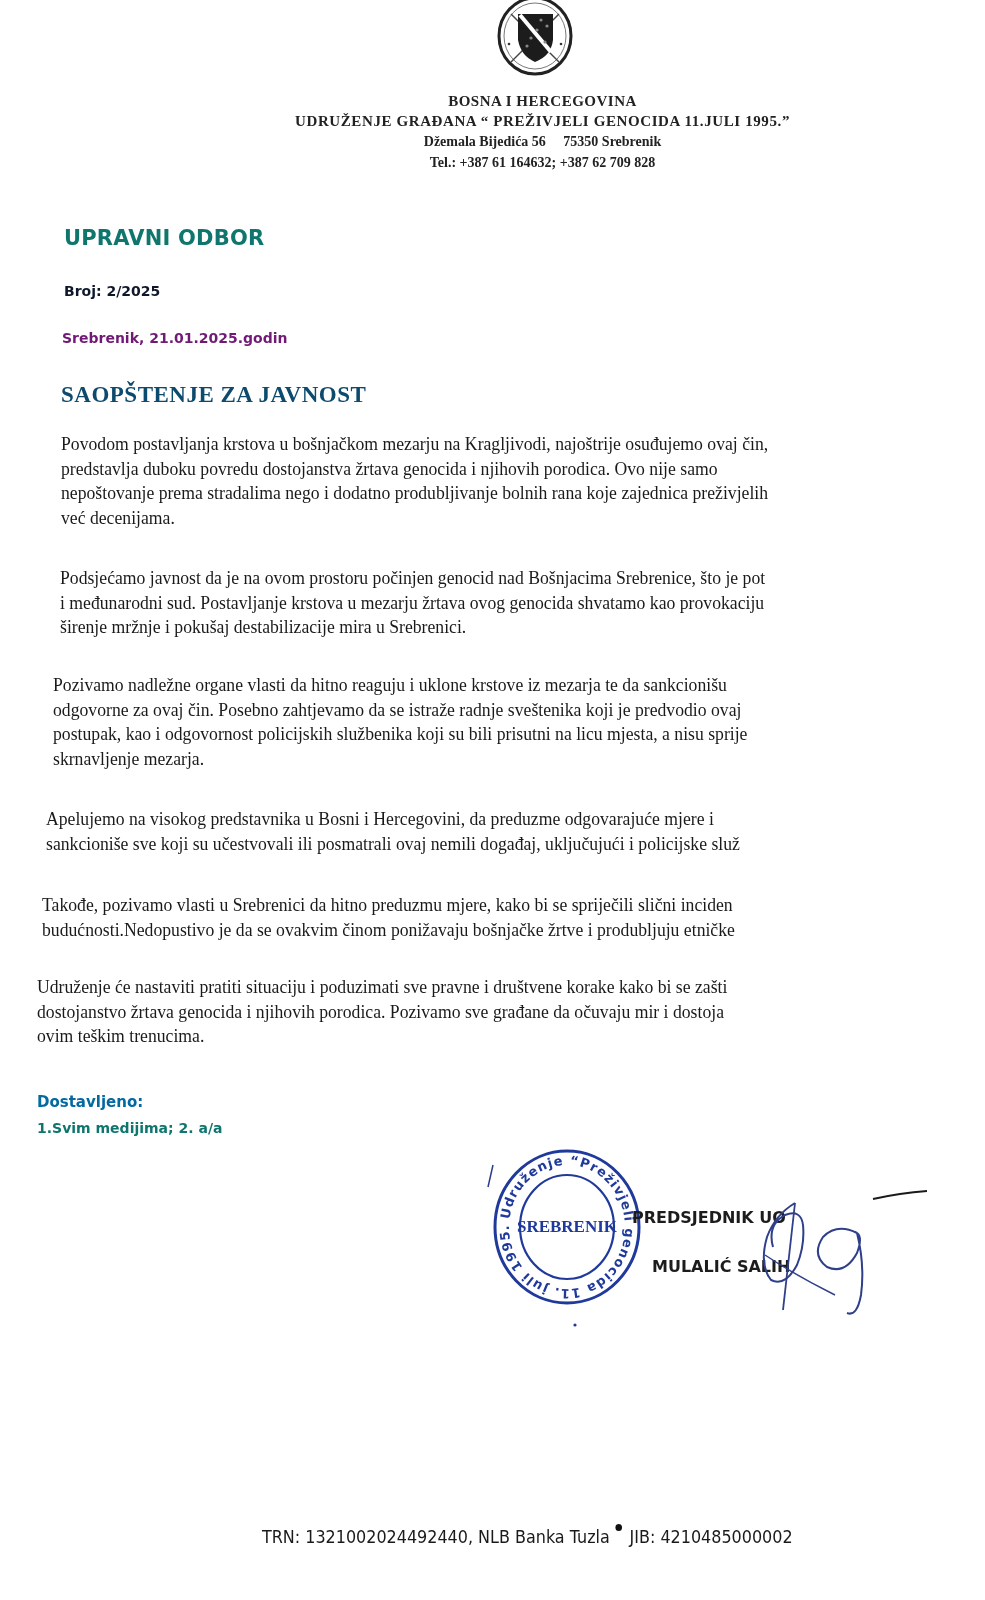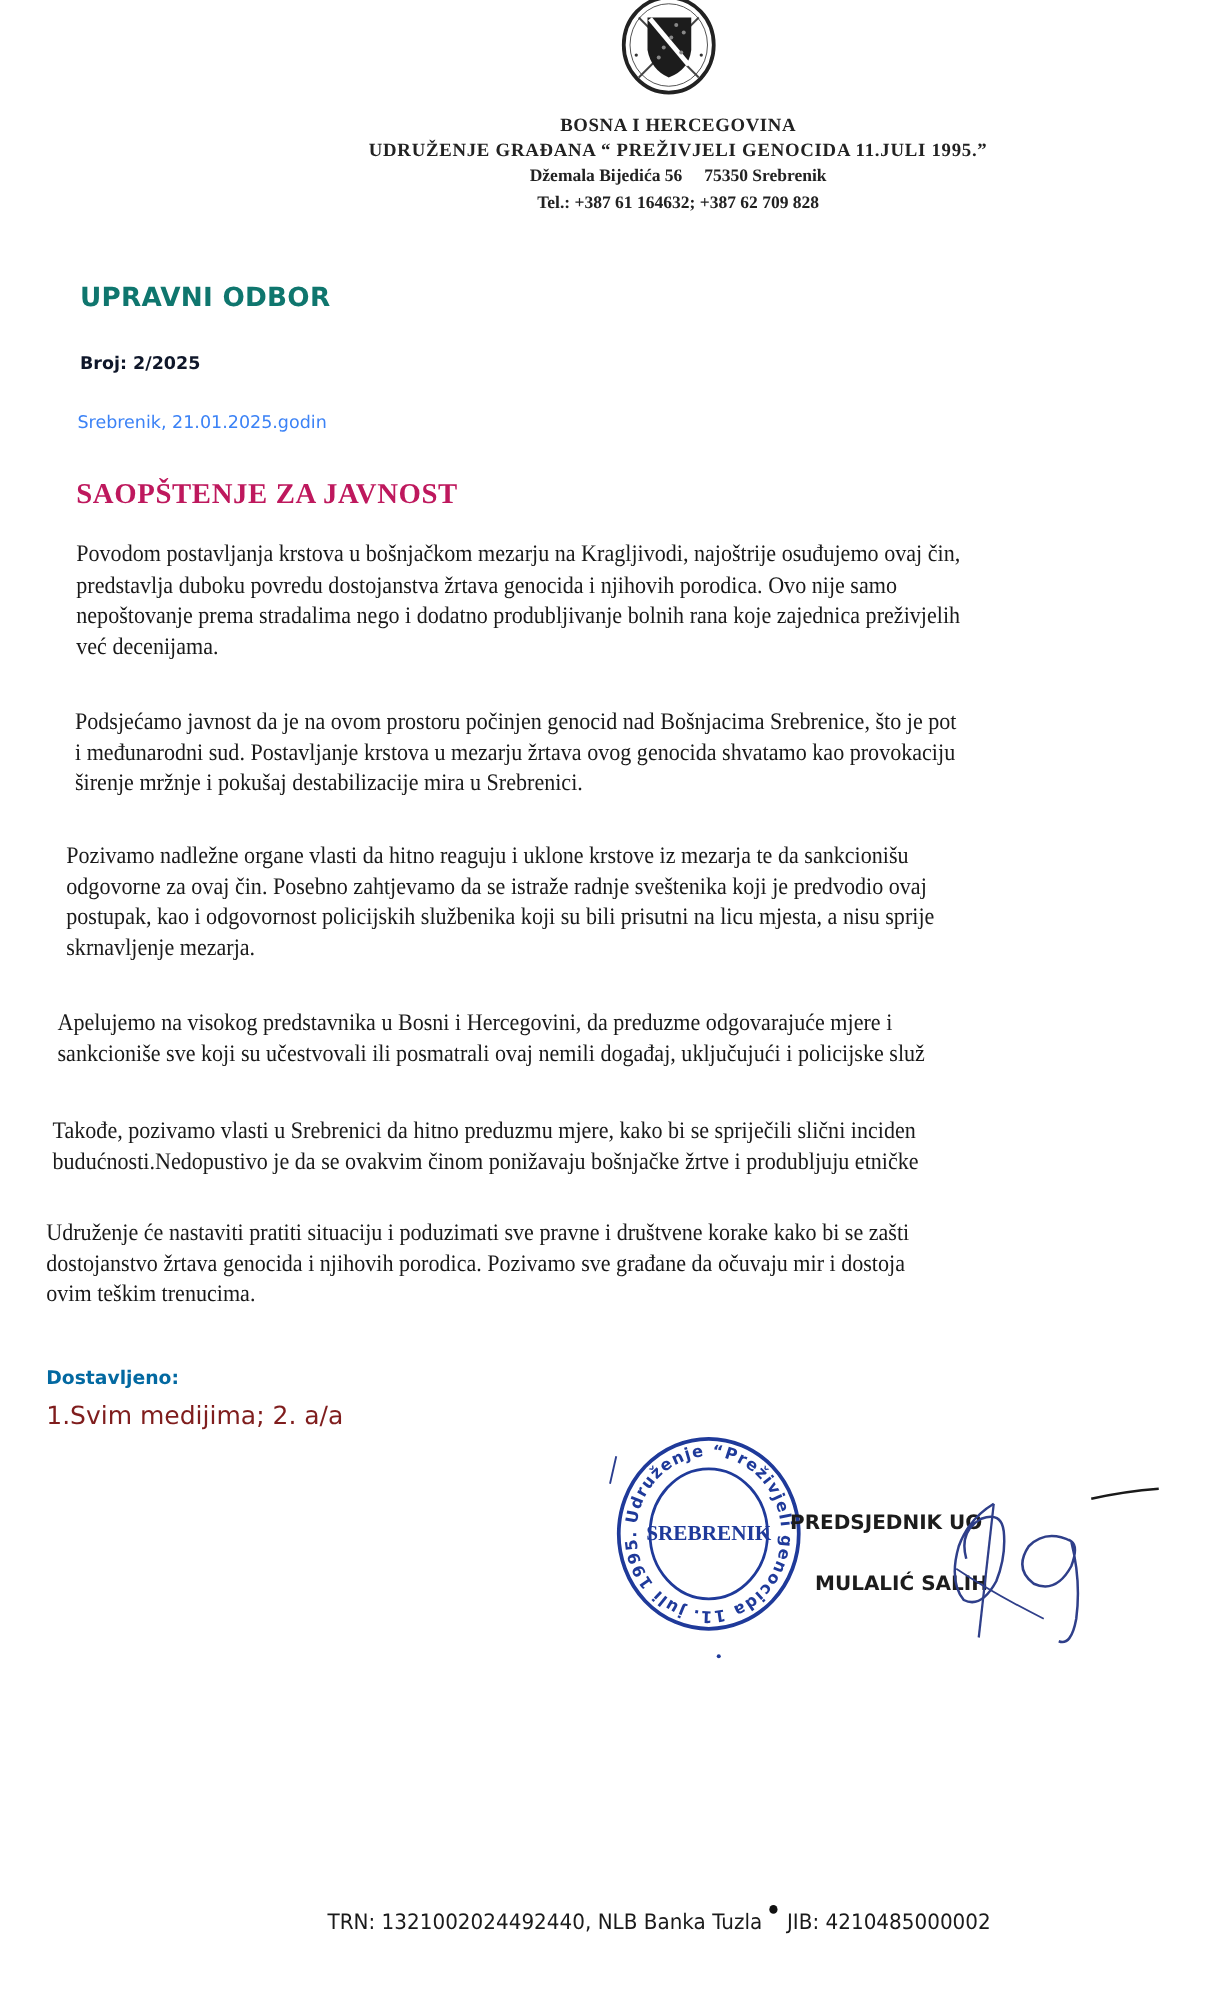--- a/index.html
+++ b/index.html
@@ -38,26 +38,26 @@
       font-size: 21px; font-weight: bold; color: #0f766e; letter-spacing: 0.2px;
     }
     #doc-number {
       left: 64px; top: 283px;
       font-family: "DejaVu Sans", "Liberation Sans", sans-serif;
       font-size: 14px; font-weight: bold; color: #0f172a;
     }
     #doc-place-date {
       left: 62px; top: 330px;
       font-family: "DejaVu Sans", "Liberation Sans", sans-serif;
-      font-size: 14px; font-weight: normal; color: #3b82f6;
+      font-size: 14px; font-weight: bold; color: #701a75;
     }
     #doc-heading {
       left: 61px; top: 382px;
       font-family: "Liberation Serif", "DejaVu Serif", serif;
-      font-size: 23px; font-weight: bold; color: #be185d; letter-spacing: 0.5px; text-align: right;
+      font-size: 23px; font-weight: bold; color: #0c4a6e; letter-spacing: 0.5px; text-align: right;
     }
 
     
     .para {
       font-family: "Liberation Serif", "DejaVu Serif", serif;
       font-size: 19px;
       line-height: 24.5px;
       color: #1a1a1a;
       white-space: nowrap;
       transform: scaleX(0.93);
@@ -73,21 +73,21 @@
 
     
     #dist-label {
       left: 37px; top: 1093px;
       font-family: "DejaVu Sans", "Liberation Sans", sans-serif;
       font-size: 15px; font-weight: bold; color: #0369a1;
     }
     #dist-list {
       left: 37px; top: 1120px;
       font-family: "DejaVu Sans", "Liberation Sans", sans-serif;
-      font-size: 20px; font-weight: normal; color: #7f1d1d;
+      font-size: 14px; font-weight: bold; color: #0f766e;
     }
 
     
     #stamp {
       left: 487px; top: 1125px; width: 160px; height: 205px;
     }
     #signatory-title {
       left: 632px; top: 1208px;
       font-family: "DejaVu Sans", "Liberation Sans", sans-serif;
       font-size: 16px; font-weight: bold; color: #1c1c1c;

